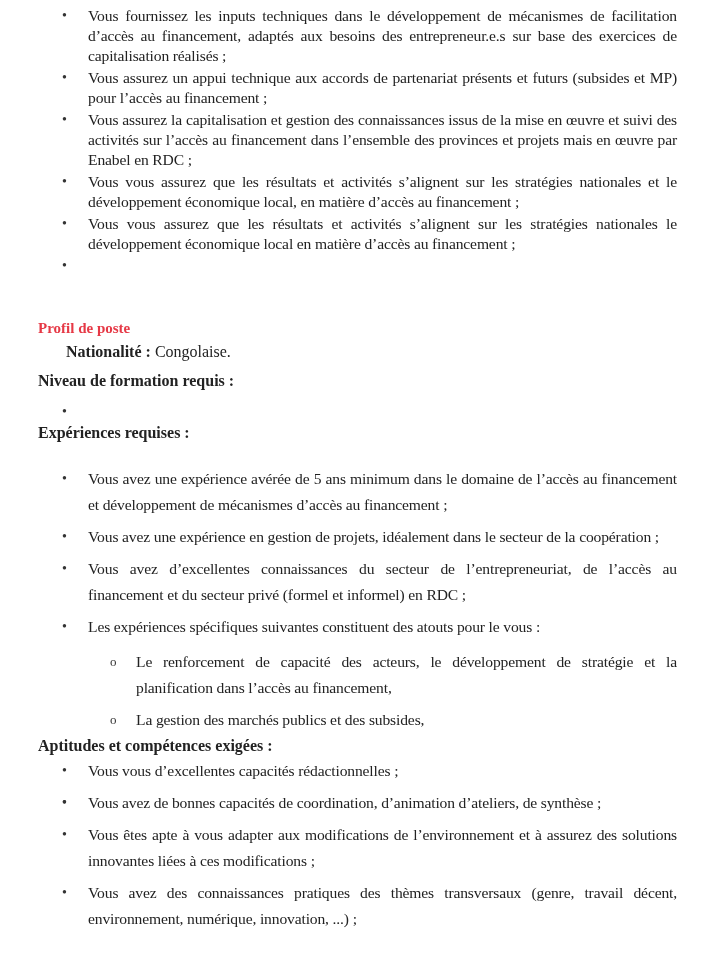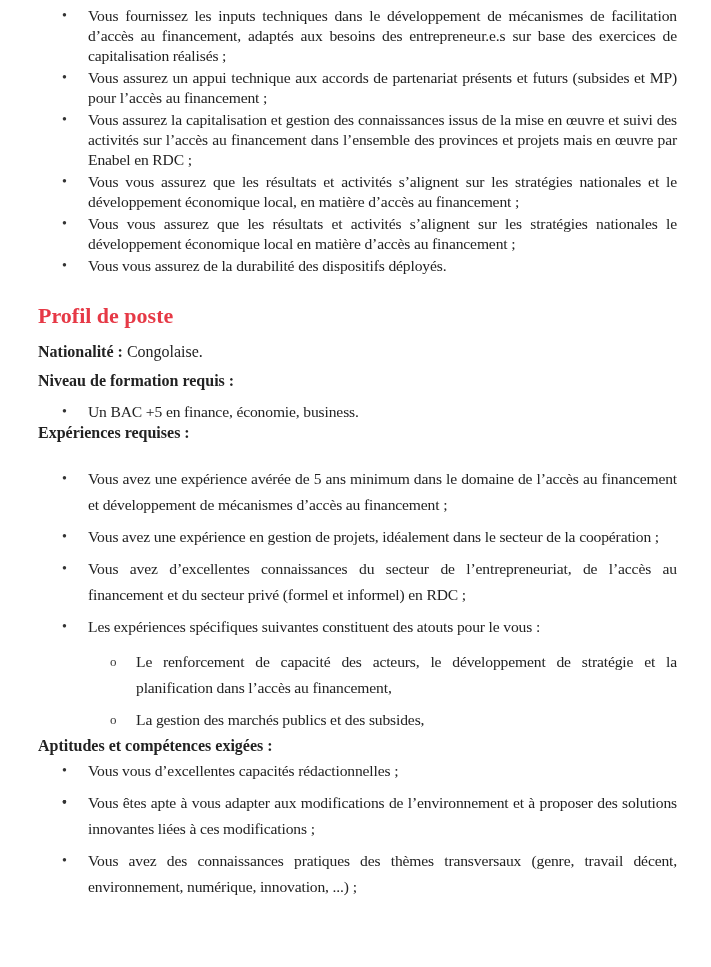--- a/index.html
+++ b/index.html
@@ -22,53 +22,53 @@
     .li.loose { line-height: 26px; }
     .li.tight + .li.tight { margin-top: 2px; }
     .li.loose + .li.loose { margin-top: 6px; }
     .sub {
       position: relative; padding-left: 136px; padding-right: 34px;
       font-size: 15.6px; line-height: 26px; text-align: justify; letter-spacing: -0.15px;
     }
     .sub .bullet { left: 110px; font-size: 13px; }
     .sub + .sub { margin-top: 6px; }
     .heading-red {
-      position: absolute; left: 38px; top: 303px;
-      font-size: 22px; font-weight: bold; color: #e63946;
+      position: absolute; left: 38px; top: 320px;
+      font-size: 15px; font-weight: bold; color: #e63946;
     }
     .label-line {
       position: absolute; left: 38px; font-size: 16px;
     }
     .label-line b { font-weight: bold; color: #222; }
   </style>
 </head>
 <body>
 
 <div class="page">
 
   <ul class="ul" style="top:6px;">
     <li class="li tight"><span class="bullet">•</span><span>Vous fournissez les inputs techniques dans le développement de mécanismes de facilitation d’accès au financement, adaptés aux besoins des entrepreneur.e.s sur base des exercices de capitalisation réalisés ;</span></li>
     <li class="li tight"><span class="bullet">•</span><span>Vous assurez un appui technique aux accords de partenariat présents et futurs (subsides et MP) pour l’accès au financement ;</span></li>
     <li class="li tight"><span class="bullet">•</span><span>Vous assurez la capitalisation et gestion des connaissances issus de la mise en œuvre et suivi des activités sur l’accès au financement dans l’ensemble des provinces et projets mais en œuvre par Enabel en RDC ;</span></li>
     <li class="li tight"><span class="bullet">•</span><span>Vous vous assurez que les résultats et activités s’alignent sur les stratégies nationales et le développement économique local, en matière d’accès au financement ;</span></li>
     <li class="li tight"><span class="bullet">•</span><span>Vous vous assurez que les résultats et activités s’alignent sur les stratégies nationales le développement économique local en matière d’accès au financement ;</span></li>
-    <li class="li tight"><span class="bullet">•</span><span>Vous vous assurez de la durabilité des dispositifs déployés.</span></li>
+    <li class="li tight"><span class="bullet">•</span></li>
   </ul>
 
   <div class="heading-red">Profil de poste</div>
 
-  <div class="label-line" style="top:343px;">
+  <div class="label-line" style="top:343px;margin-left:28px;">
     <b>Nationalité :</b><span> Congolaise.</span>
   </div>
 
   <div class="label-line" style="top:372px;font-family:Liberation Serif, serif;">
     <b>Niveau de formation requis :</b>
   </div>
   <ul class="ul" style="top:402px;">
-    <li class="li tight"><span class="bullet">•</span><span>Un BAC +5 en finance, économie, business.</span></li>
+    <li class="li tight"><span class="bullet">•</span></li>
   </ul>
 
   <div class="label-line" style="top:424px;">
     <b>Expériences requises :</b>
   </div>
   <ul class="ul" style="top:466px;">
     <li class="li loose"><span class="bullet">•</span><span>Vous avez une expérience avérée de 5 ans minimum dans le domaine de l’accès au financement et développement de mécanismes d’accès au financement ;</span></li>
     <li class="li loose"><span class="bullet">•</span><span>Vous avez une expérience en gestion de projets, idéalement dans le secteur de la coopération ;</span></li>
     <li class="li loose"><span class="bullet">•</span><span>Vous avez d’excellentes connaissances du secteur de l’entrepreneuriat, de l’accès au financement et du secteur privé (formel et informel) en RDC ;</span></li>
     <li class="li loose"><span class="bullet">•</span><span>Les expériences spécifiques suivantes constituent des atouts pour le vous :</span></li>
@@ -77,18 +77,18 @@
     <li class="sub"><span class="bullet">o</span><span>Le renforcement de capacité des acteurs, le développement de stratégie et la planification dans l’accès au financement,</span></li>
     <li class="sub"><span class="bullet">o</span><span>La gestion des marchés publics et des subsides,</span></li>
   </ul>
 
   <div class="label-line" style="top:737px;">
     <b>Aptitudes et compétences exigées :</b>
   </div>
   <ul class="ul" style="top:758px;">
     <li class="li loose"><span class="bullet">•</span><span>Vous vous d’excellentes capacités rédactionnelles ;</span></li>
     <li class="li loose"><span class="bullet">•</span></li>
-    <li class="li loose"><span class="bullet">•</span></li>
-    <li class="li loose"><span class="bullet">•</span><span>Vous êtes apte à vous adapter aux modifications de l’environnement et à proposer des solutions innovantes liées à ces modifications ;</span></li>
+    <li class="li loose"><span class="bullet">•</span><span>Vous avez de bonnes capacités de coordination, d’animation d’ateliers, de synthèse ;</span></li>
+    <li class="li loose"><span class="bullet">•</span><span>Vous êtes apte à vous adapter aux modifications de l’environnement et à assurez des solutions innovantes liées à ces modifications ;</span></li>
     <li class="li loose"><span class="bullet">•</span><span>Vous avez des connaissances pratiques des thèmes transversaux (genre, travail décent, environnement, numérique, innovation, ...) ;</span></li>
   </ul>
 
 </div>
 
 </body></html>

